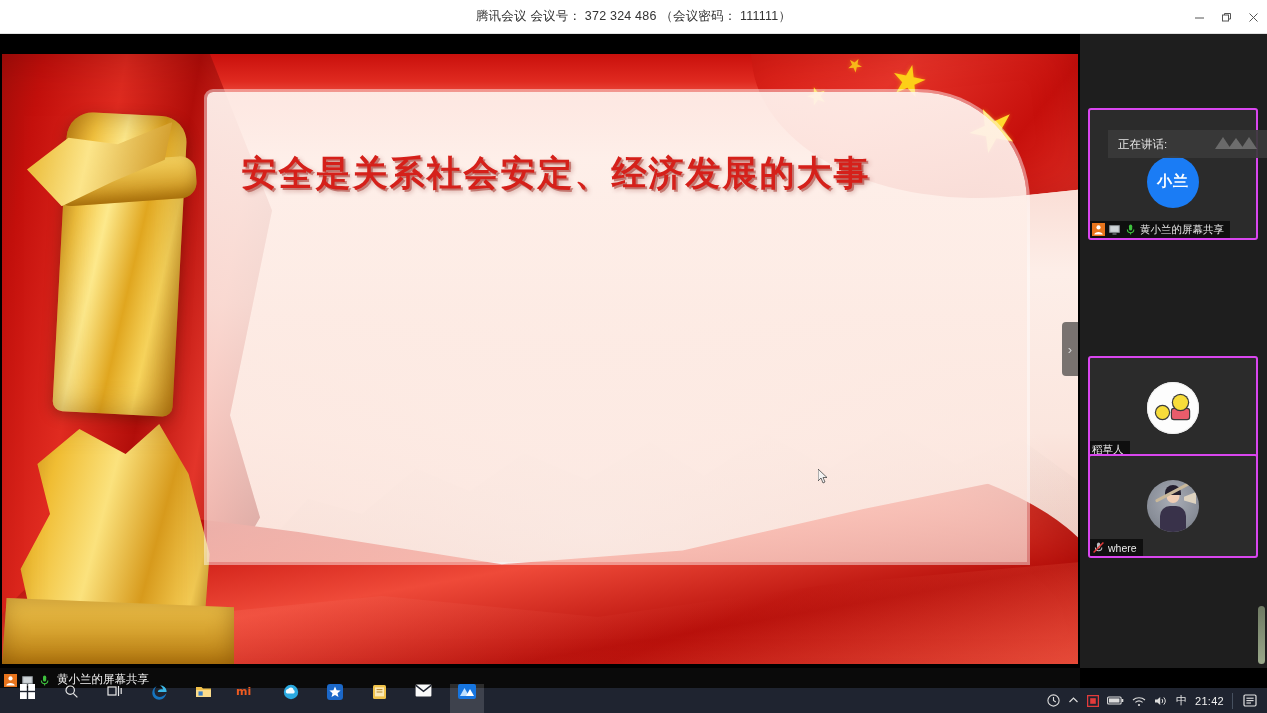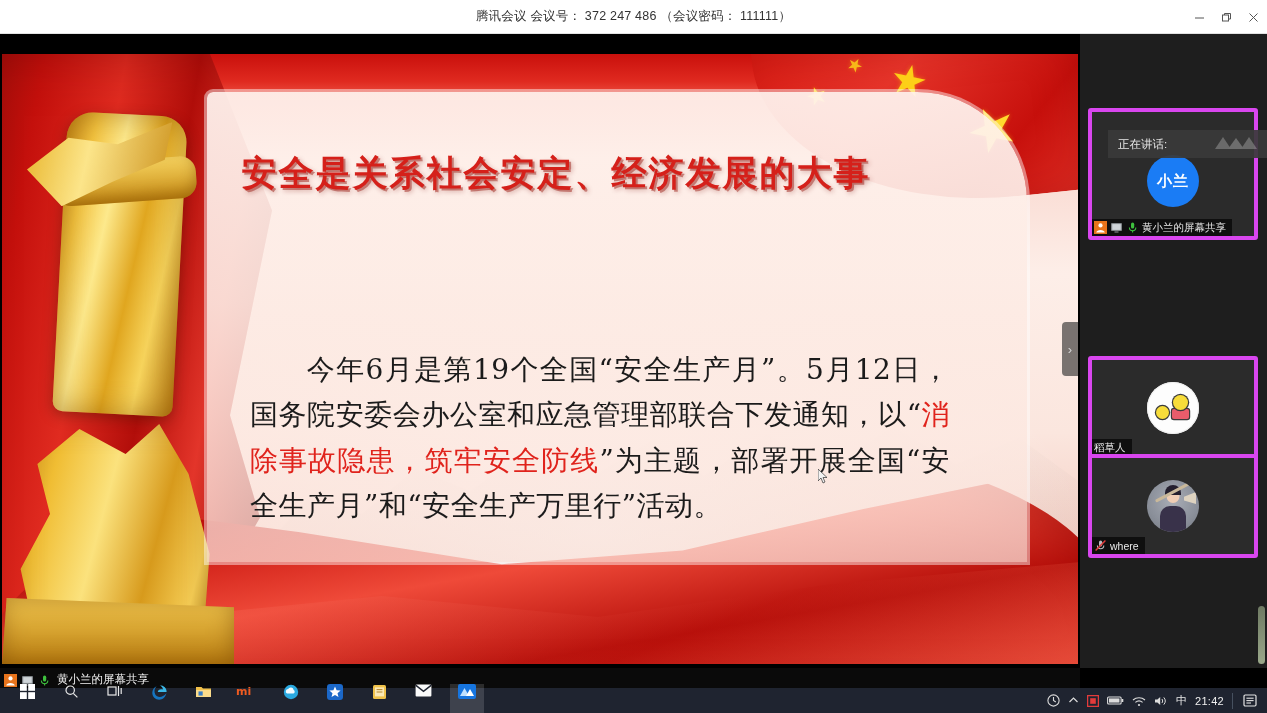--- a/index.html
+++ b/index.html
@@ -161,21 +161,21 @@
   }
   #cursor svg{ display:block; }
 
   
   #sidebar{
     position:absolute; left:1080px; top:34px; width:187px; height:634px;
     background:#1e1e1e; overflow:hidden;
   }
   .tile{
     position:absolute; left:8px; width:170px; height:104px;
-    background:#2b2b2b; border:4px solid #d946ef; border-radius:3px;
+    background:#2b2b2b; border:2px solid #d946ef; border-radius:3px;
     overflow:hidden;
   }
   .tile.t1{ top:74px; height:132px; }
   .tile.t2{ top:208px; }
   .tile.t3{ top:314px;margin-top:8px; }
   .tile.t4{ top:420px; }
   .tile.t5{ top:526px; }
 
   .avatar{
     position:absolute; left:50%; top:50%; transform:translate(-50%,-50%);
@@ -275,21 +275,21 @@
   }
   #tray .ti{ display:flex; align-items:center; justify-content:center; }
   #clock{ font-size:11px; color:#f0f0f0; letter-spacing:.3px; }
   #notif{ width:18px; display:flex; align-items:center; justify-content:center; }
   #tray-sep{ width:1px; height:16px; background:#46505f; }
 </style>
 </head>
 <body>
 
 <div id="titlebar">
-  <span class="tb-text">腾讯会议 会议号： 372 247 486 （会议密码： 111111）</span>
+  <span class="tb-text">腾讯会议 会议号： 372 324 486 （会议密码： 111111）</span>
   <div id="win-ctrls">
     <div class="wbtn">
       <svg width="11" height="11" viewBox="0 0 11 11">
           <line x1="1" y1="6" x2="10" y2="6" stroke="#555" stroke-width="1"></line>
         </svg>
     </div>
     <div class="wbtn">
       <svg width="11" height="11" viewBox="0 0 11 11">
         <rect x="1.5" y="3" width="6" height="6" fill="none" stroke="#555" stroke-width="1"></rect>
         <polyline points="3.5,3 3.5,1.5 9.5,1.5 9.5,7 8,7" fill="none" stroke="#555" stroke-width="1"></polyline>
@@ -322,23 +322,20 @@
     <div class="wall"></div>
     <div class="ribbon"></div>
     <div class="ribbon2"></div>
     <div class="lion"></div>
     <div class="lion-base"></div>
 
     <div id="content-panel"></div>
 
     <div id="slide-title">安全是关系社会安定、经济发展的大事</div>
 
-    <div id="slide-body">
-      <span class="indent"></span><span>今年6月是第19个全国“安全生产月”。5月12日，</span><span>国务院安委会办公室和应急管理部联合下发通知，以</span><span>“</span><span class="hl">消除事故隐患，筑牢安全防线</span><span>”为主题，部署开展</span><span>全国“安全生产月”和“安全生产万里行”活动。</span>
-    </div>
 
     <div id="slide-handle">›</div>
 
     <div id="cursor">
       <svg width="10" height="15" viewBox="0 0 10 15">
         <path d="M0,0 L0,12 L3,9 L5,14 L7,13 L5,8.5 L9,8.5 Z" fill="#f2f2f2" stroke="#333" stroke-width=".7"></path>
       </svg>
     </div>
   </div>
 </div>

